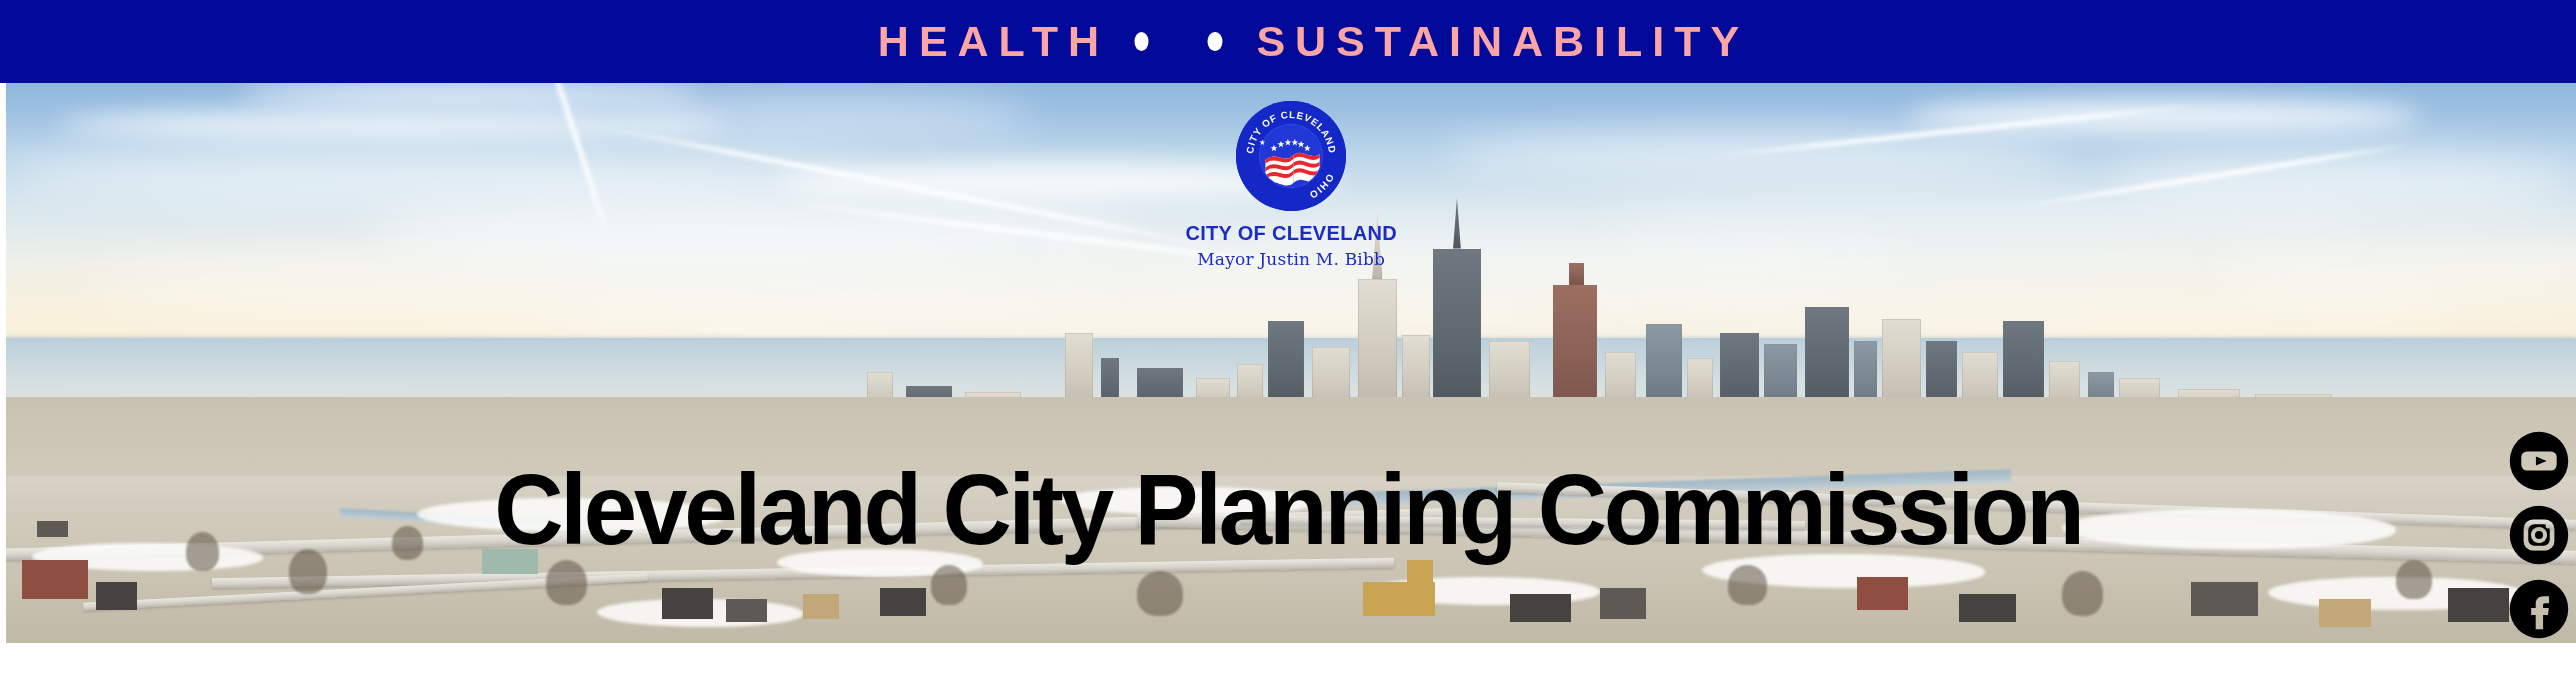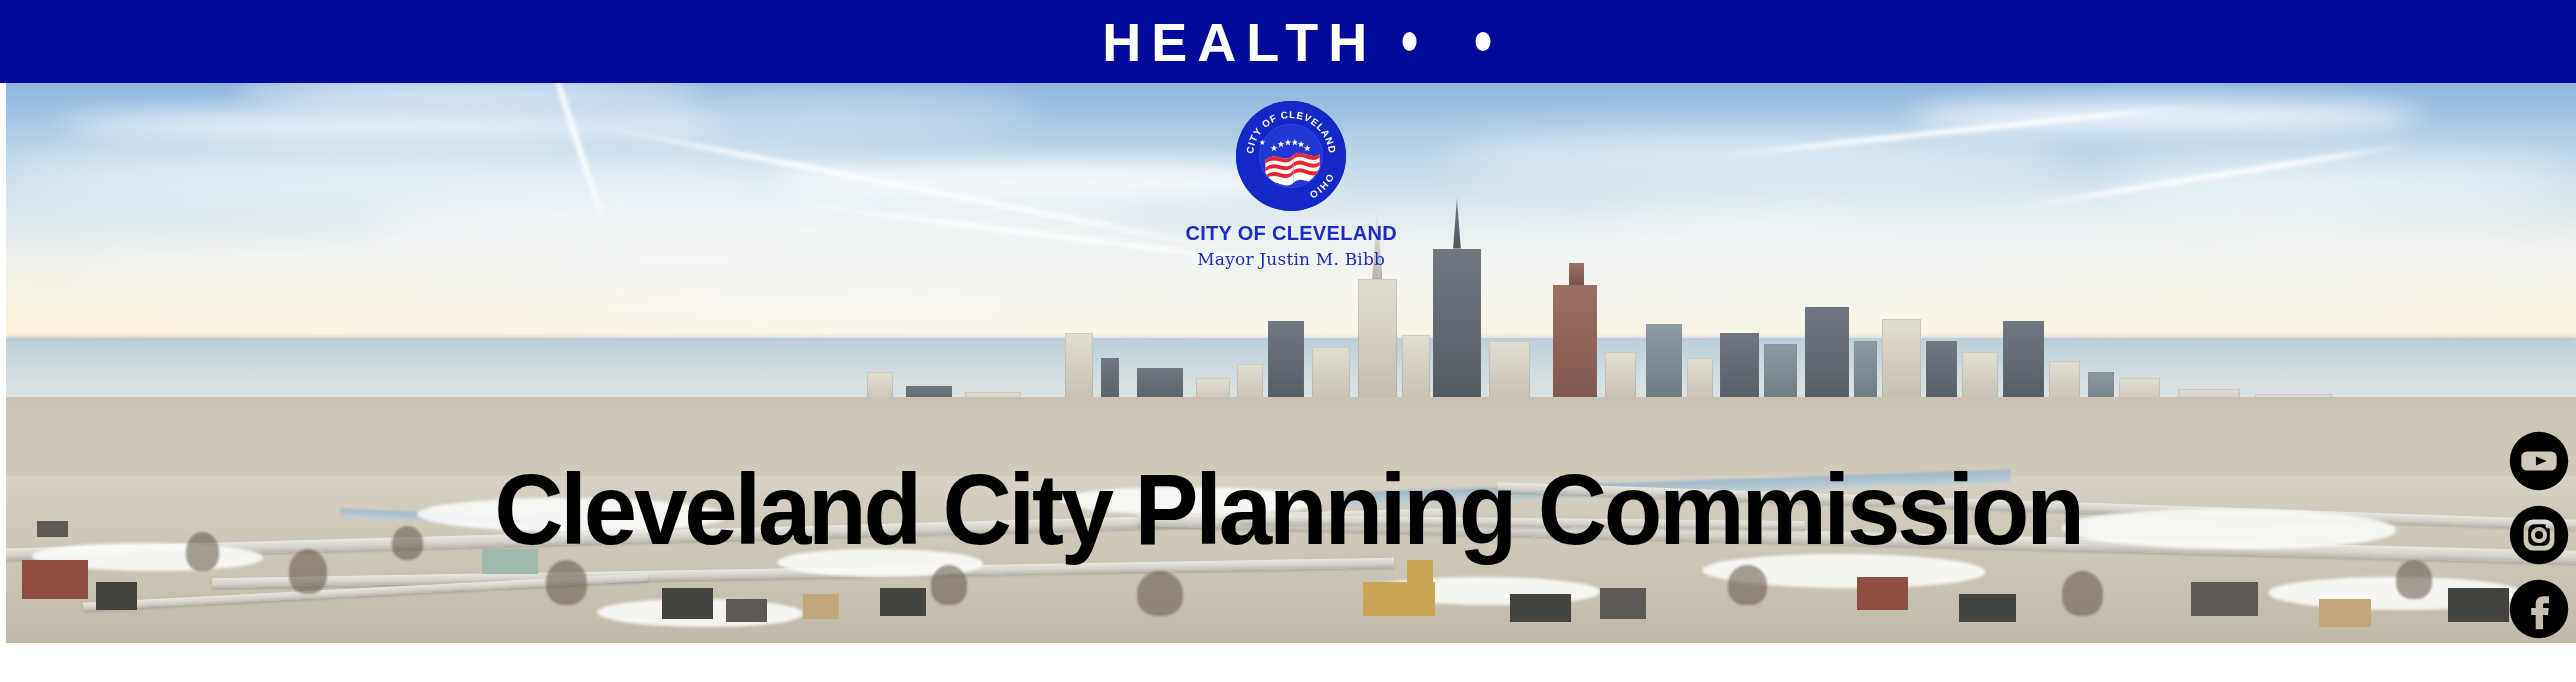--- a/index.html
+++ b/index.html
@@ -28,24 +28,24 @@
     justify-content: center;
     overflow: hidden;
   }
   .tagline-inner {
     display: flex;
     align-items: center;
     gap: 0px;
     transform: translateX(25.5px);
   }
   .tagline-word {
-    color: #ffffff;
+    color: #fca5a5;
     font-family: "Liberation Sans", sans-serif;
     font-weight: bold;
-    font-size: 54px;
+    font-size: 43px;
     letter-spacing: 10px;
     line-height: 1;
     white-space: nowrap;
   }
   .tagline-dot {
     width: 14.7px; height: 19.3px;
     border-radius: 50%;
     background: #ffffff;
     margin: 0 34px 0 25px;
     flex: 0 0 auto;
@@ -272,20 +272,21 @@
 </head>
 <body>
 
 <div id="page">
 
   <div class="tagline-banner">
     <div class="tagline-inner">
       <span class="tagline-word">HEALTH</span>
       <span class="tagline-dot"></span>
       <span class="tagline-dot"></span>
+      <span class="tagline-word">SUSTAINABILITY</span>
     </div>
   </div>
 
   <div class="hero">
 
     <div class="sky"></div>
     <div class="sky-glow-l"></div>
     <div class="sky-glow-r"></div>
 
     <div class="cloud" style="left:2%;  top:5%;  width:26%; height:5%;"></div>

